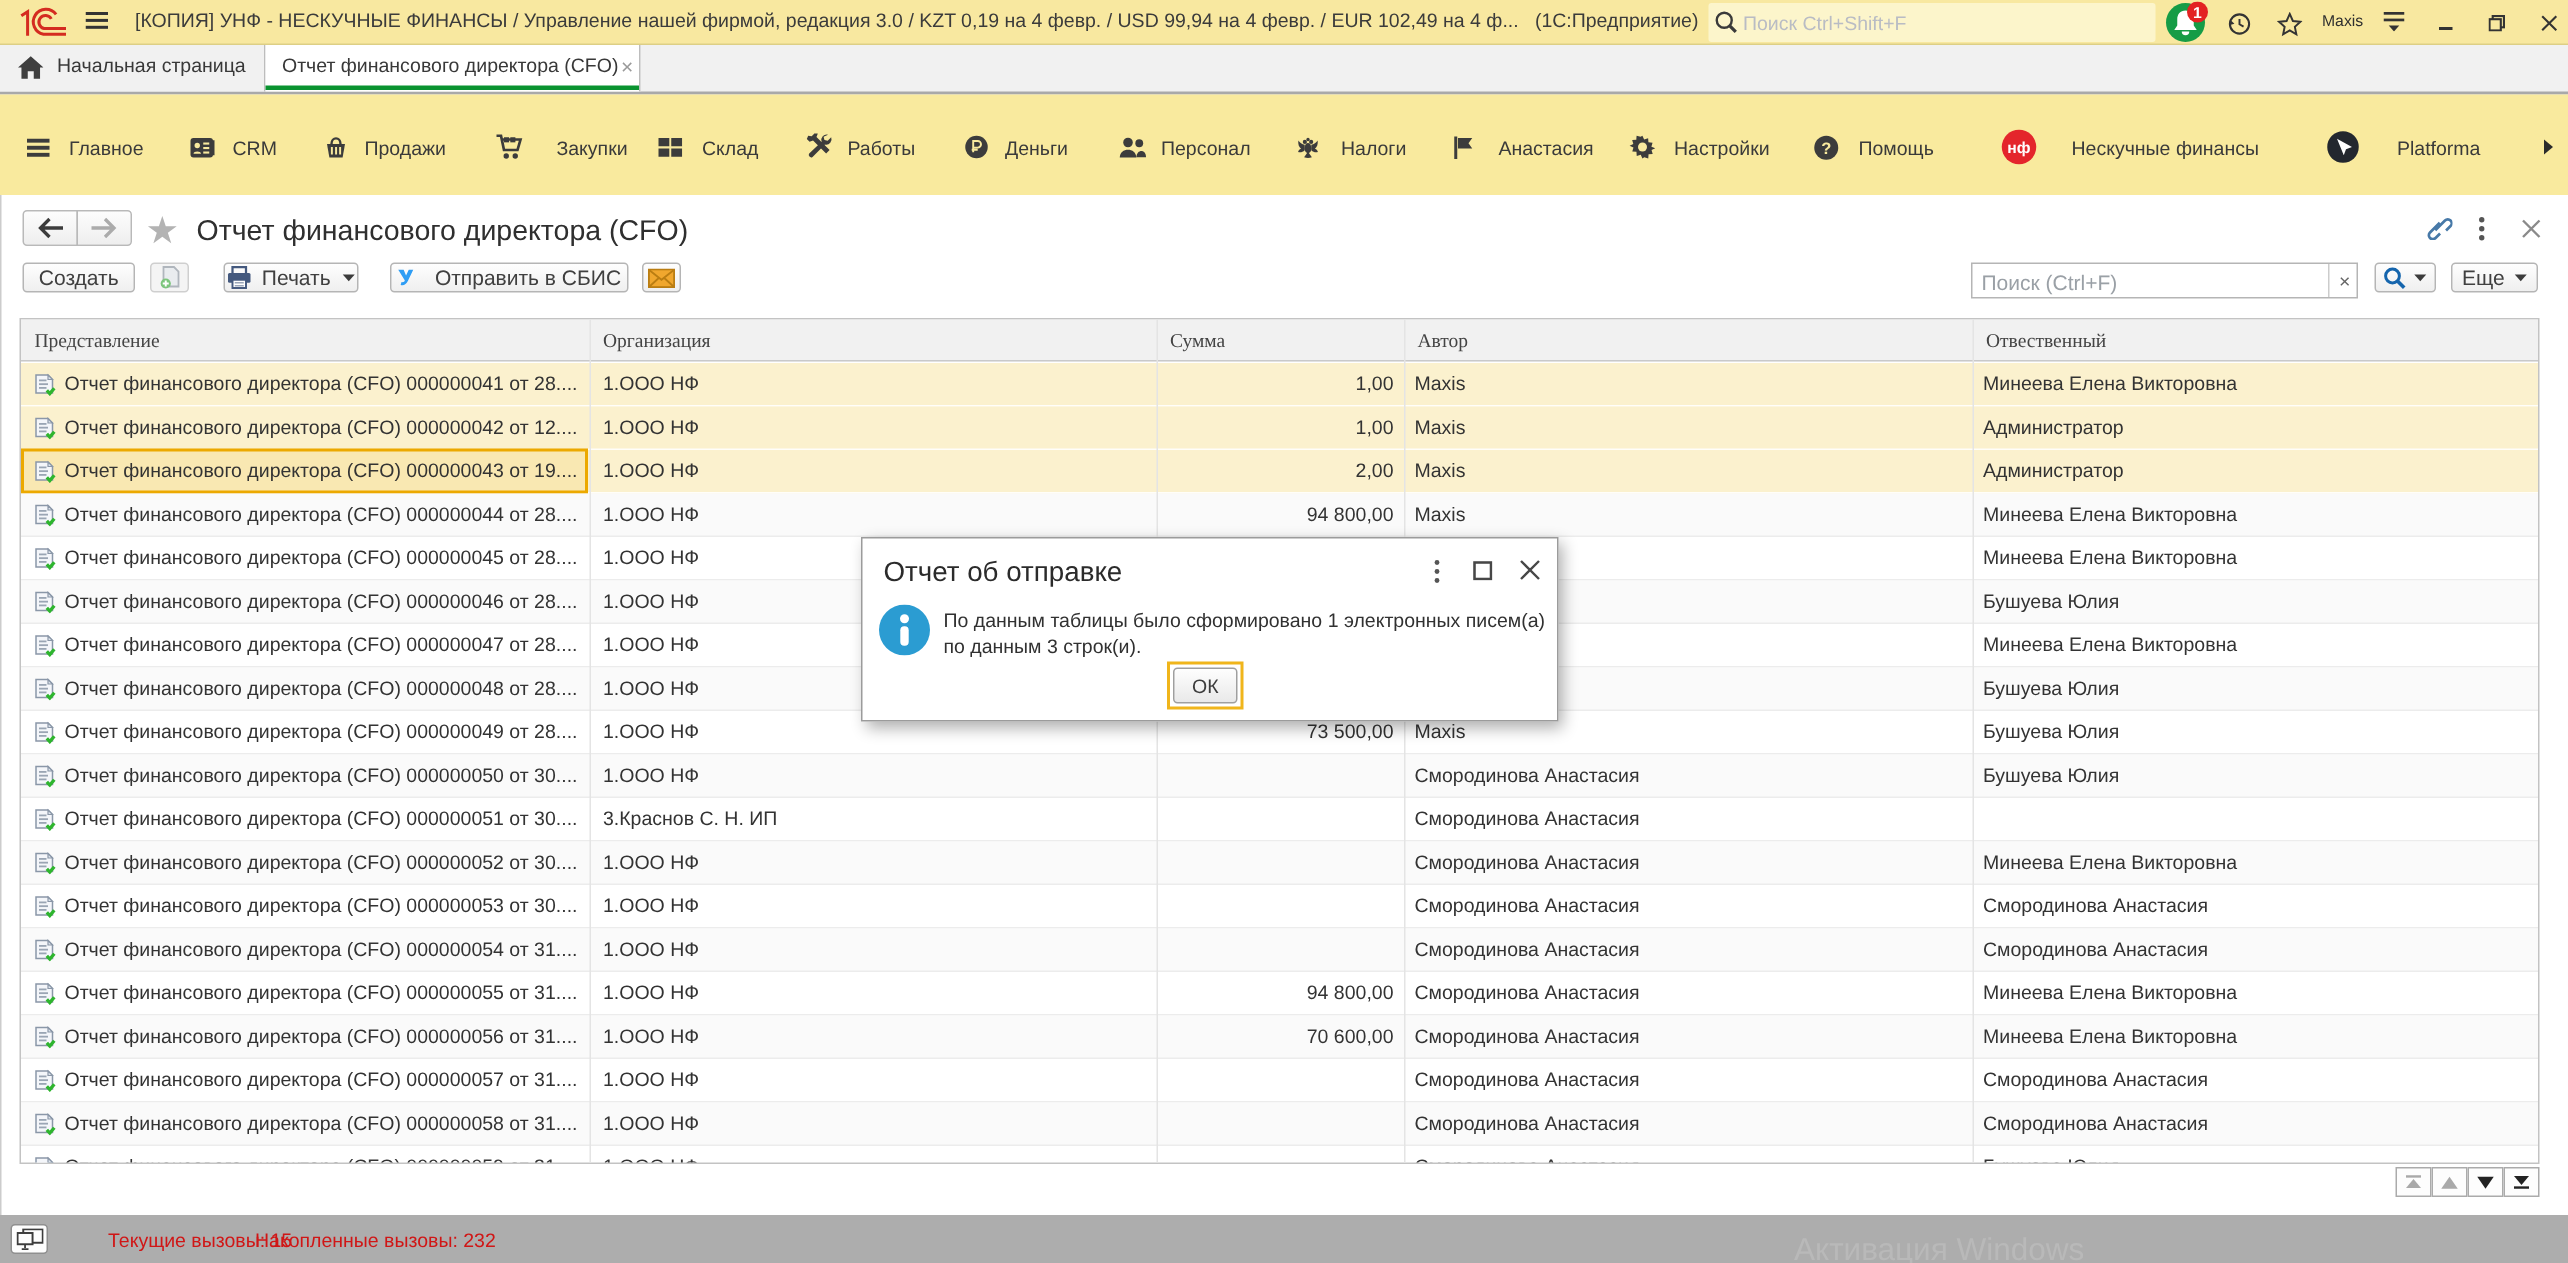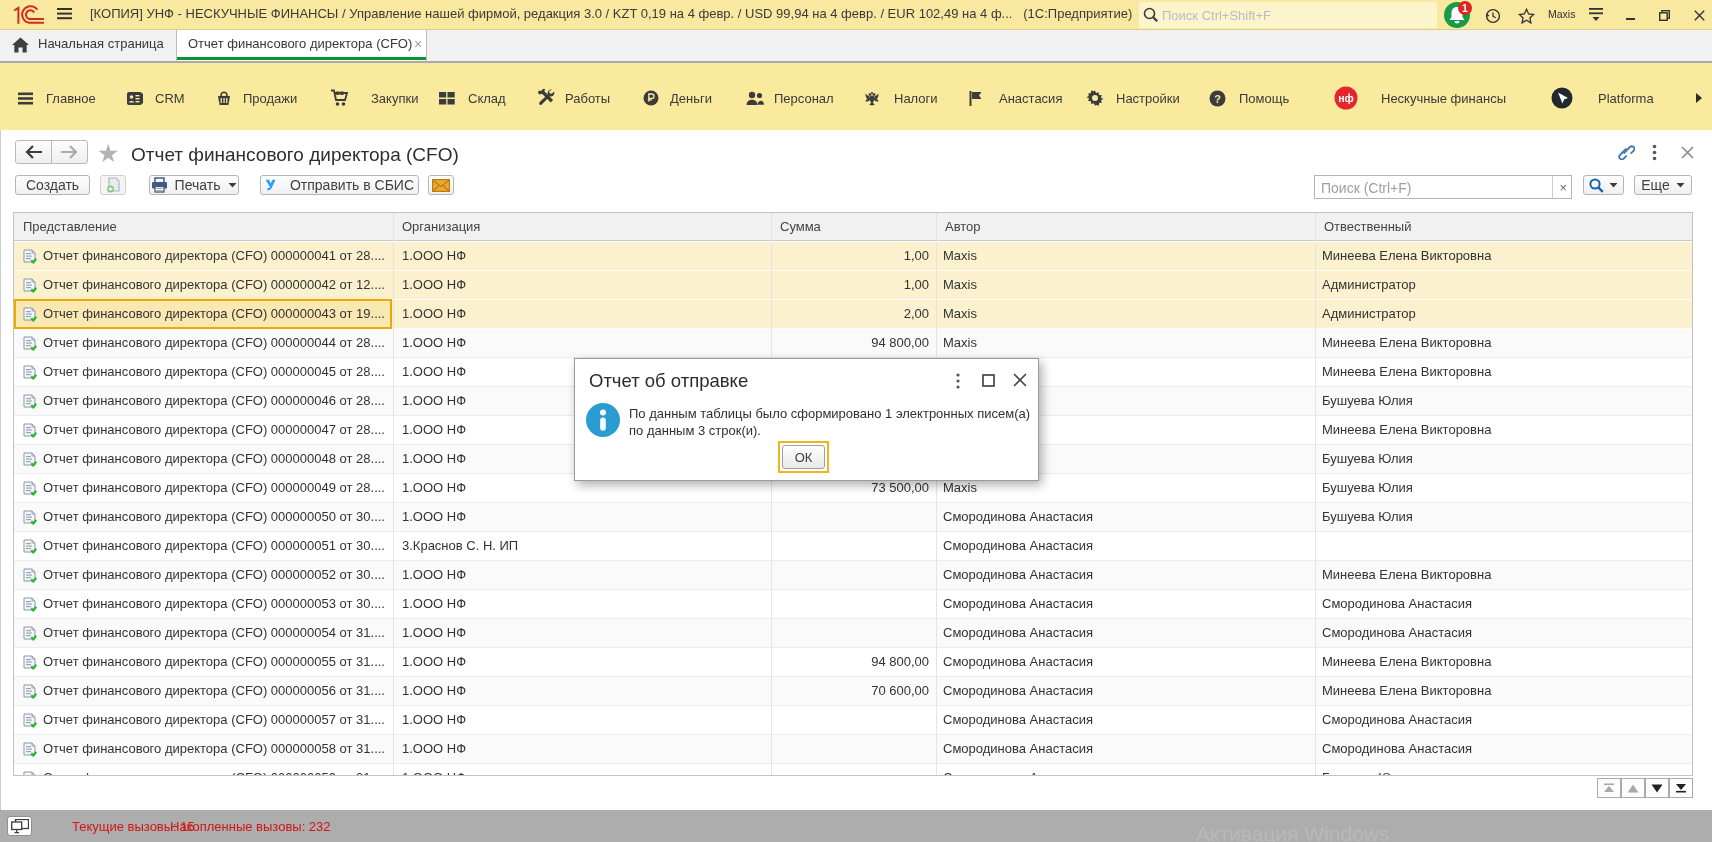--- a/index.html
+++ b/index.html
@@ -35,21 +35,21 @@
 
 
 #fsearch { position:absolute; left:1314px; top:175px; width:258px; height:24px; border:1px solid #b5b5b5; background:#fff; }
 #fsearch .ph { position:absolute; left:6px; top:4px; font-size:14px; color:#9aa0a6; }
 #fsearch .xsep { position:absolute; right:18px; top:0; width:1px; height:22px; background:#cccccc; }
 #fsearch .x { position:absolute; right:4px; top:4px; font-size:13px; color:#666; }
 
 
 #tablewrap { position:absolute; left:13px; top:212px; width:1680px; height:564px; border:1px solid #c3c3c3; background:#fff; overflow:hidden; }
 #thead { position:absolute; left:0; top:0; width:1678px; height:28px; background:#f1f1f1; border-bottom:1px solid #c9c9c9; }
-.th { position:absolute; top:0; height:28px; line-height:27px; font-size:13px; color:#444; padding-left:9px; }
+.th { position:absolute; top:0; height:28px; line-height:27px; font-size:13px; color:#444; padding-left:9px;font-family:Liberation Serif, serif; }
 .colsep { position:absolute; top:0; width:1px; height:564px; background:#e4e4e4; }
 .row { position:absolute; left:0; width:1678px; height:29px; border-bottom:1px solid #ececec; }
 .row.alt { background:#fafafa; }
 .row.y { background:#fbf1ce; border-bottom:1px solid #fffef9; }
 .cell { position:absolute; top:0; height:28px; line-height:28px; font-size:13px; color:#333; white-space:nowrap; overflow:hidden; }
 .c1 { left:29px; width:350px; }
 .c2 { left:388px; width:370px; }
 .c3 { left:757px; width:158px; text-align:right; }
 .c4 { left:929px; width:375px; }
 .c5 { left:1308px; width:370px; }

